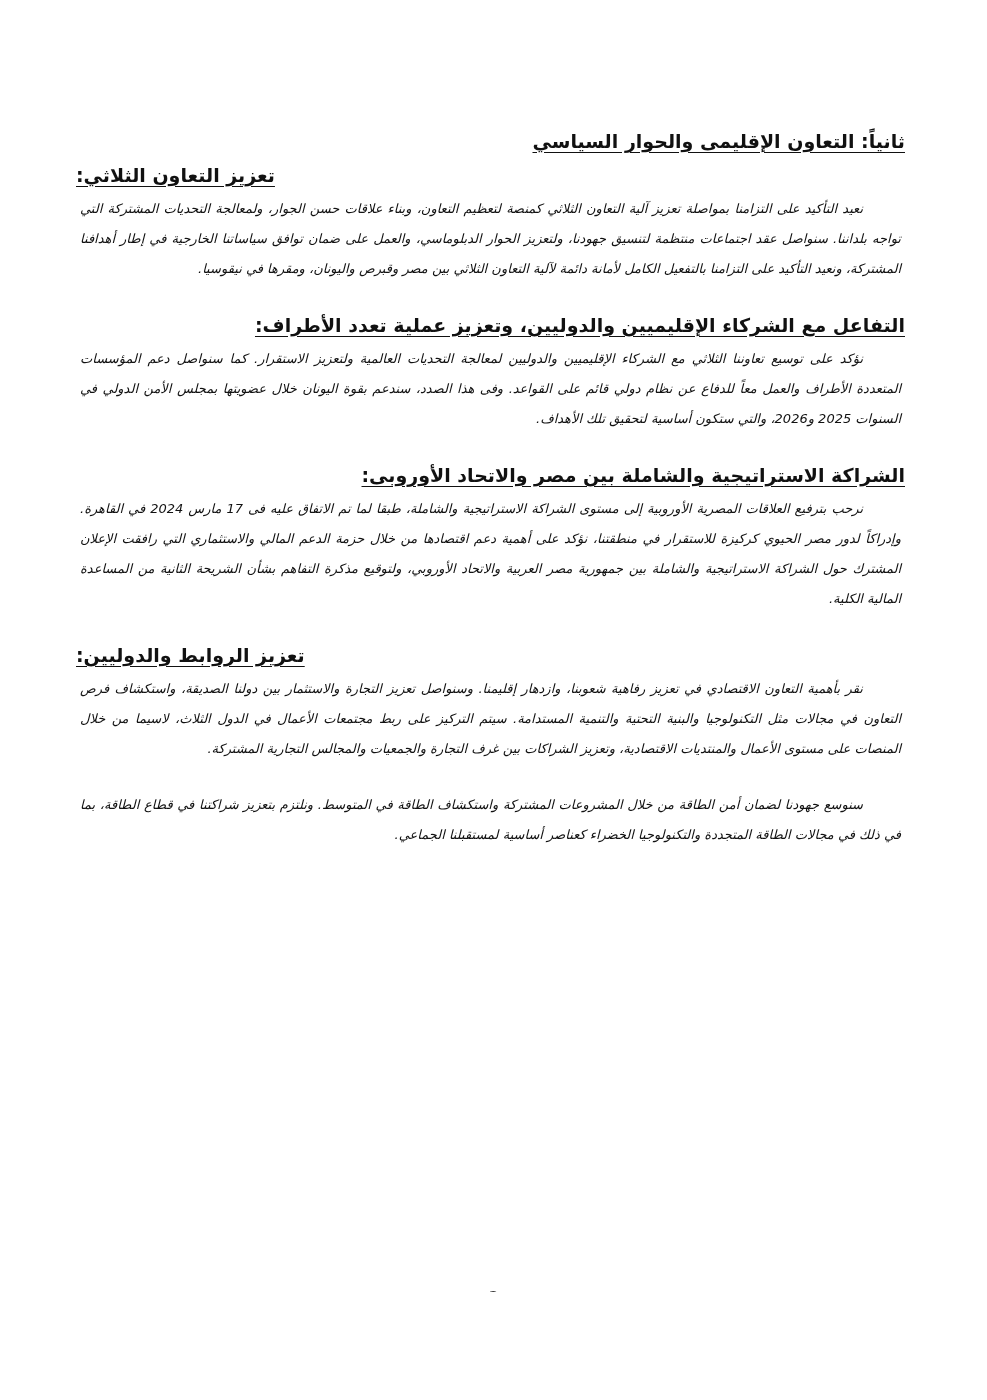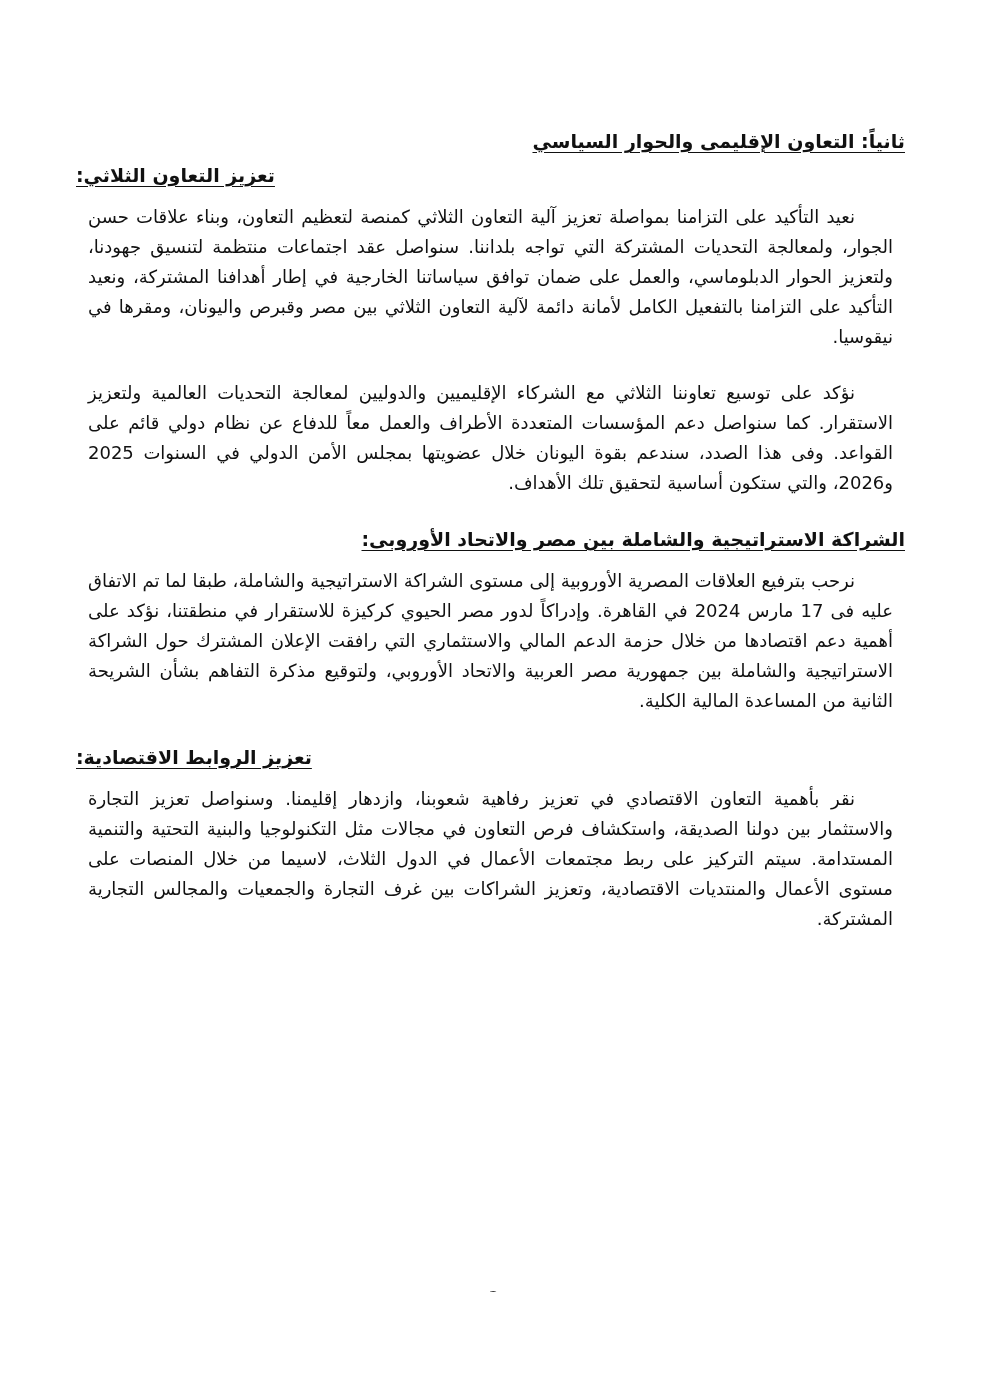--- a/index.html
+++ b/index.html
@@ -38,25 +38,26 @@
   .sec-subheading {
     margin: 0 0 4px 0;
     font-size: 19px;
     font-weight: bold;
     text-decoration: underline;
     text-underline-offset: 4px;
     text-align: left;
     line-height: 30px;
   }
   .sec-body {
-    margin: 12px;
-    font-size: 18px;
+    margin: 4px;
+    font-size: 13px;
     line-height: 30px;
     text-align: justify;
     text-indent: 38px;
+    font-style: italic;
   }
   .page-number {
     position: absolute;
     top: 1288px;
     left: 0;
     width: 100%;
     text-align: center;
     font-size: 16px;
     color: #3a3a3a;
     direction: ltr;
@@ -76,33 +77,35 @@
 <div class="page">
   <div class="content">
 
     <section class="doc-section">
       <h2 class="sec-heading">ثانياً: التعاون الإقليمى والحوار السياسي</h2>
       <h3 class="sec-subheading">تعزيز التعاون الثلاثي:</h3>
       <p class="sec-body">نعيد التأكيد على التزامنا بمواصلة تعزيز آلية التعاون الثلاثي كمنصة لتعظيم التعاون، وبناء علاقات حسن الجوار، ولمعالجة التحديات المشتركة التي تواجه بلداننا. سنواصل عقد اجتماعات منتظمة لتنسيق جهودنا، ولتعزيز الحوار الدبلوماسي، والعمل على ضمان توافق سياساتنا الخارجية في إطار أهدافنا المشتركة، ونعيد التأكيد على التزامنا بالتفعيل الكامل لأمانة دائمة لآلية التعاون الثلاثي بين مصر وقبرص واليونان، ومقرها في نيقوسيا.</p>
     </section>
 
     <section class="doc-section">
+      <h2 class="sec-heading">التفاعل مع الشركاء الإقليميين والدوليين، وتعزيز عملية تعدد الأطراف:</h2>
       <p class="sec-body">نؤكد على توسيع تعاوننا الثلاثي مع الشركاء الإقليميين والدوليين لمعالجة التحديات العالمية ولتعزيز الاستقرار. كما سنواصل دعم المؤسسات المتعددة الأطراف والعمل معاً للدفاع عن نظام دولي قائم على القواعد. وفى هذا الصدد، سندعم بقوة اليونان خلال عضويتها بمجلس الأمن الدولي في السنوات 2025 و2026، والتي ستكون أساسية لتحقيق تلك الأهداف.</p>
     </section>
 
     <section class="doc-section">
       <h2 class="sec-heading">الشراكة الاستراتيجية والشاملة بين مصر والاتحاد الأوروبى:</h2>
       <p class="sec-body">نرحب بترفيع العلاقات المصرية الأوروبية إلى مستوى الشراكة الاستراتيجية والشاملة، طبقا لما تم الاتفاق عليه فى 17 مارس 2024 في القاهرة. وإدراكاً لدور مصر الحيوي كركيزة للاستقرار في منطقتنا، نؤكد على أهمية دعم اقتصادها من خلال حزمة الدعم المالي والاستثماري التي رافقت الإعلان المشترك حول الشراكة الاستراتيجية والشاملة بين جمهورية مصر العربية والاتحاد الأوروبي، ولتوقيع مذكرة التفاهم بشأن الشريحة الثانية من المساعدة المالية الكلية.</p>
     </section>
 
     <section class="doc-section">
-      <h3 class="sec-subheading">تعزيز الروابط الاقتصادية:</h3>
+      <h3 class="sec-subheading">تعزيز الروابط والدوليين:</h3>
       <p class="sec-body">نقر بأهمية التعاون الاقتصادي في تعزيز رفاهية شعوبنا، وازدهار إقليمنا. وسنواصل تعزيز التجارة والاستثمار بين دولنا الصديقة، واستكشاف فرص التعاون في مجالات مثل التكنولوجيا والبنية التحتية والتنمية المستدامة. سيتم التركيز على ربط مجتمعات الأعمال في الدول الثلاث، لاسيما من خلال المنصات على مستوى الأعمال والمنتديات الاقتصادية، وتعزيز الشراكات بين غرف التجارة والجمعيات والمجالس التجارية المشتركة.</p>
     </section>
 
     <section class="doc-section">
+      <p class="sec-body">سنوسع جهودنا لضمان أمن الطاقة من خلال المشروعات المشتركة واستكشاف الطاقة في المتوسط. ونلتزم بتعزيز شراكتنا في قطاع الطاقة، بما في ذلك في مجالات الطاقة المتجددة والتكنولوجيا الخضراء كعناصر أساسية لمستقبلنا الجماعي.</p>
     </section>
 
   </div>
 
   <div class="page-number">3</div>
   <div class="bottom-rule"></div>
 </div>
 
 </body></html>

